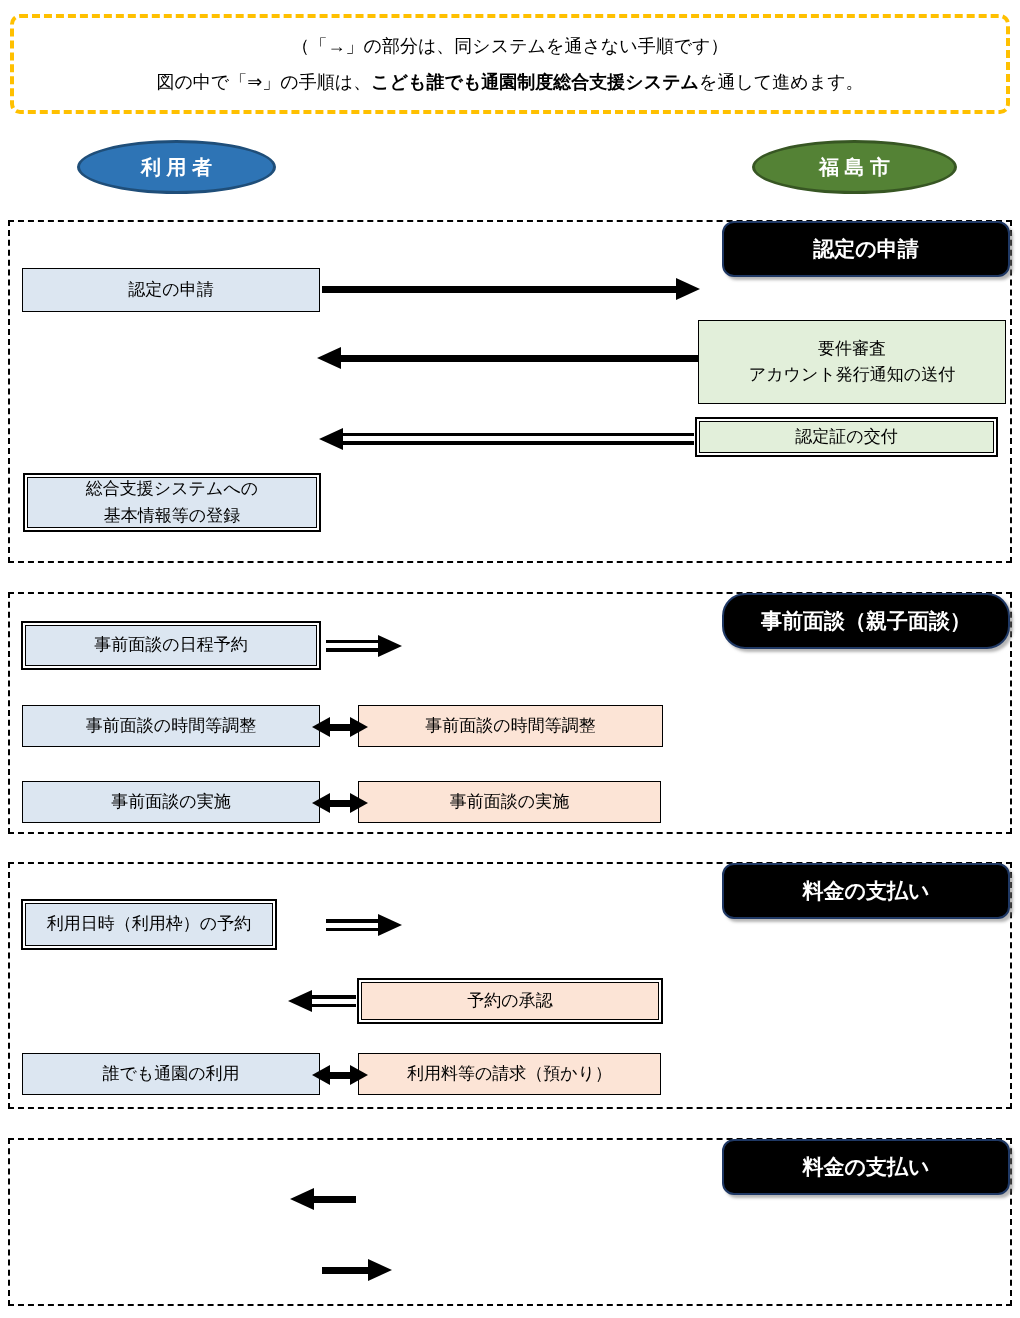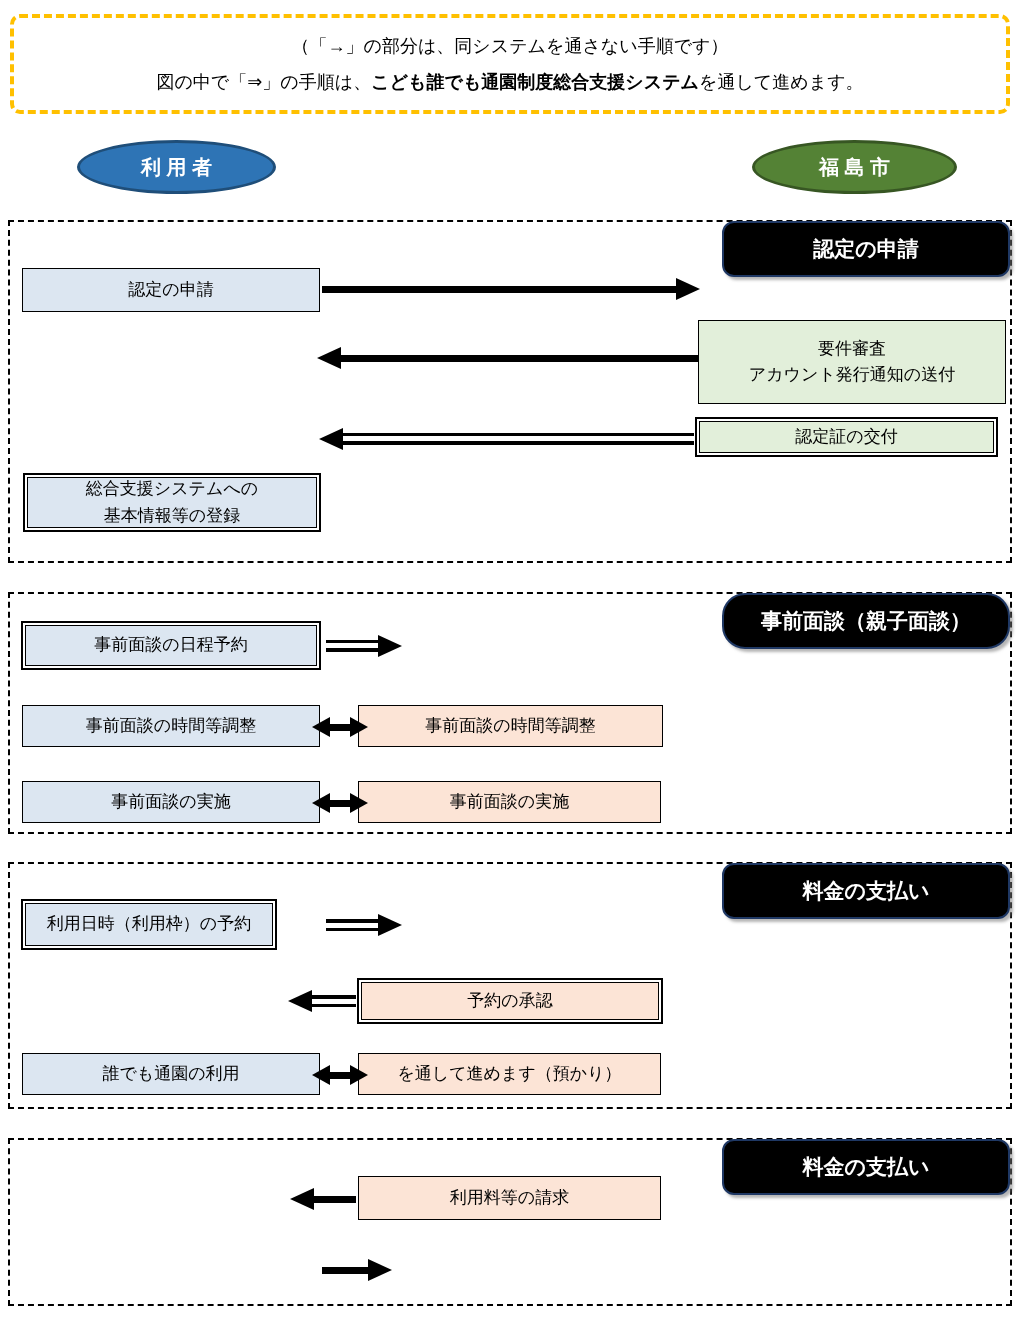--- a/index.html
+++ b/index.html
@@ -153,23 +153,22 @@
     <span class="shaft-dbl" style="left:22px;right:0;"></span>
     <span class="head head-l"></span>
   </div>
 
   <div class="box blue" style="left:22px;top:1053px;width:298px;height:42px;">誰でも通園の利用</div>
   <div class="arrow bi" style="left:312px;top:1063px;width:56px;">
     <span class="shaft"></span>
     <span class="headsm hl"></span>
     <span class="headsm hr"></span>
   </div>
-  <div class="box peach" style="left:358px;top:1053px;width:303px;height:42px;">を通して進めます（預かり）</div>
+  <div class="box peach" style="left:358px;top:1053px;width:303px;height:42px;">利用料等の請求（預かり）</div>
 
-  <div class="box peach" style="left:358px;top:1176px;width:303px;height:44px;">利用料等の請求</div>
 
   <div class="arrow" style="left:290px;top:1187px;width:66px;">
     <span class="shaft" style="left:20px;right:0;"></span>
     <span class="head head-l"></span>
   </div>
 
 
   <div class="arrow" style="left:322px;top:1258px;width:70px;">
     <span class="shaft" style="left:0;right:20px;"></span>
     <span class="head head-r"></span>

